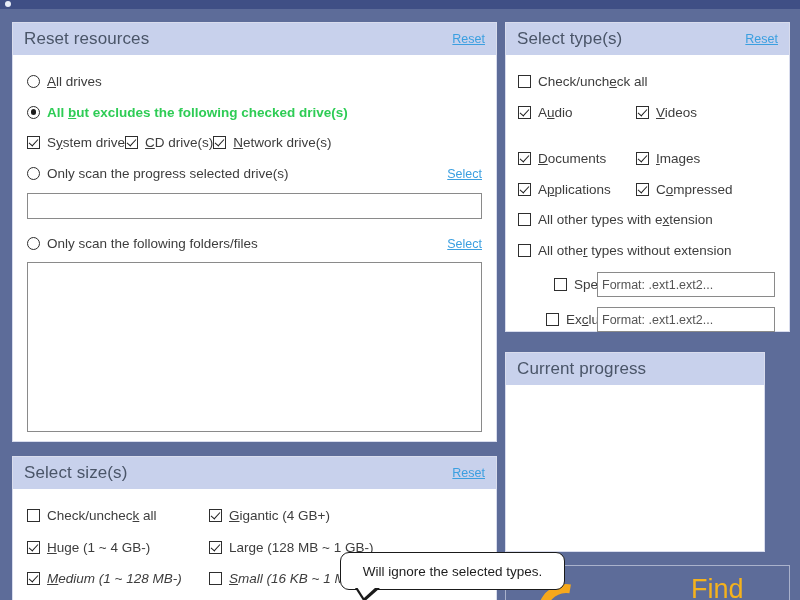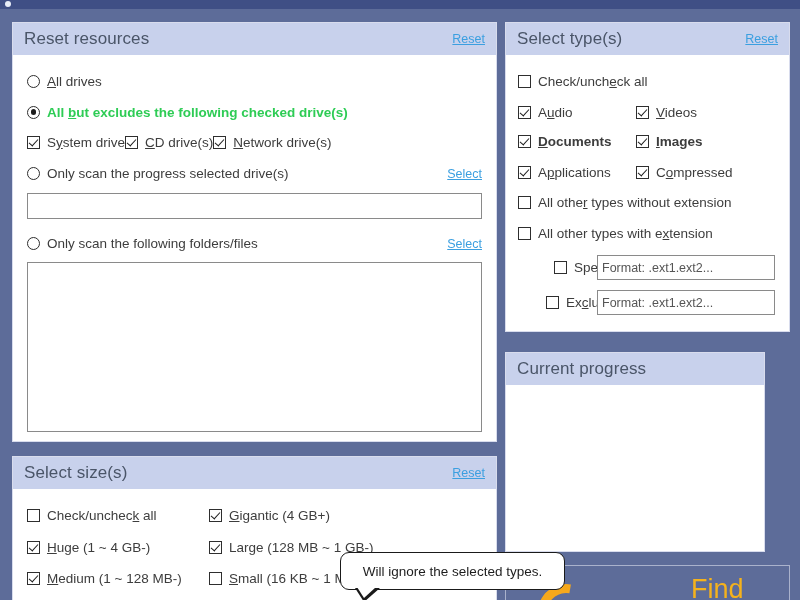--- a/index.html
+++ b/index.html
@@ -213,21 +213,21 @@
       <span class="opt" style="width:118px;">
         <span class="cbox on"></span>
         <span class="lbl">A<span class="u">u</span>dio</span>
       </span>
       <span class="opt">
         <span class="cbox on"></span>
         <span class="lbl"><span class="u">V</span>ideos</span>
       </span>
     </div>
 
-    <div class="row" style="margin-top:16px;font-weight:bold;">
+    <div class="row" style="margin-top:33px;">
       <span class="opt" style="width:118px;">
         <span class="cbox on"></span>
         <span class="lbl"><span class="u">D</span>ocuments</span>
       </span>
       <span class="opt">
         <span class="cbox on"></span>
         <span class="lbl"><span class="u">I</span>mages</span>
       </span>
     </div>
 
@@ -238,28 +238,28 @@
       </span>
       <span class="opt">
         <span class="cbox on"></span>
         <span class="lbl">C<span class="u">o</span>mpressed</span>
       </span>
     </div>
 
     <div class="row" style="margin-top:17px;">
       <span class="opt">
         <span class="cbox"></span>
+        <span class="lbl">All other types with e<span class="u">x</span>tension</span>
+      </span>
+    </div>
+
+    <div class="row" style="margin-top:17px;">
+      <span class="opt">
+        <span class="cbox"></span>
         <span class="lbl">All othe<span class="u">r</span> types without extension</span>
-      </span>
-    </div>
-
-    <div class="row" style="margin-top:17px;">
-      <span class="opt">
-        <span class="cbox"></span>
-        <span class="lbl">All other types with e<span class="u">x</span>tension</span>
       </span>
     </div>
 
     <div class="row" style="margin-top:15px;">
       <span class="opt" style="width:79px;padding-left:36px;">
         <span class="cbox"></span>
         <span class="lbl">Specif<span class="u">y</span></span>
       </span>
       <span class="fmt-input">Format: .ext1.ext2...</span>
     </div>
@@ -302,21 +302,21 @@
       <span class="opt" style="width:182px;">
         <span class="cbox on"></span>
         <span class="lbl"><span class="u">H</span>uge (1 ~ 4 GB-)</span>
       </span>
       <span class="opt">
         <span class="cbox on"></span>
         <span class="lbl">Lar<span class="u">g</span>e (128 MB ~ 1 GB-)</span>
       </span>
     </div>
 
-    <div class="row" style="margin-top:18px;">
+    <div class="row" style="margin-top:18px;font-style:italic;">
       <span class="opt" style="width:182px;">
         <span class="cbox on"></span>
         <span class="lbl"><span class="u">M</span>edium (1 ~ 128 MB-)</span>
       </span>
       <span class="opt">
         <span class="cbox"></span>
         <span class="lbl"><span class="u">S</span>mall (16 KB ~ 1 M</span>
       </span>
     </div>
   </div>

